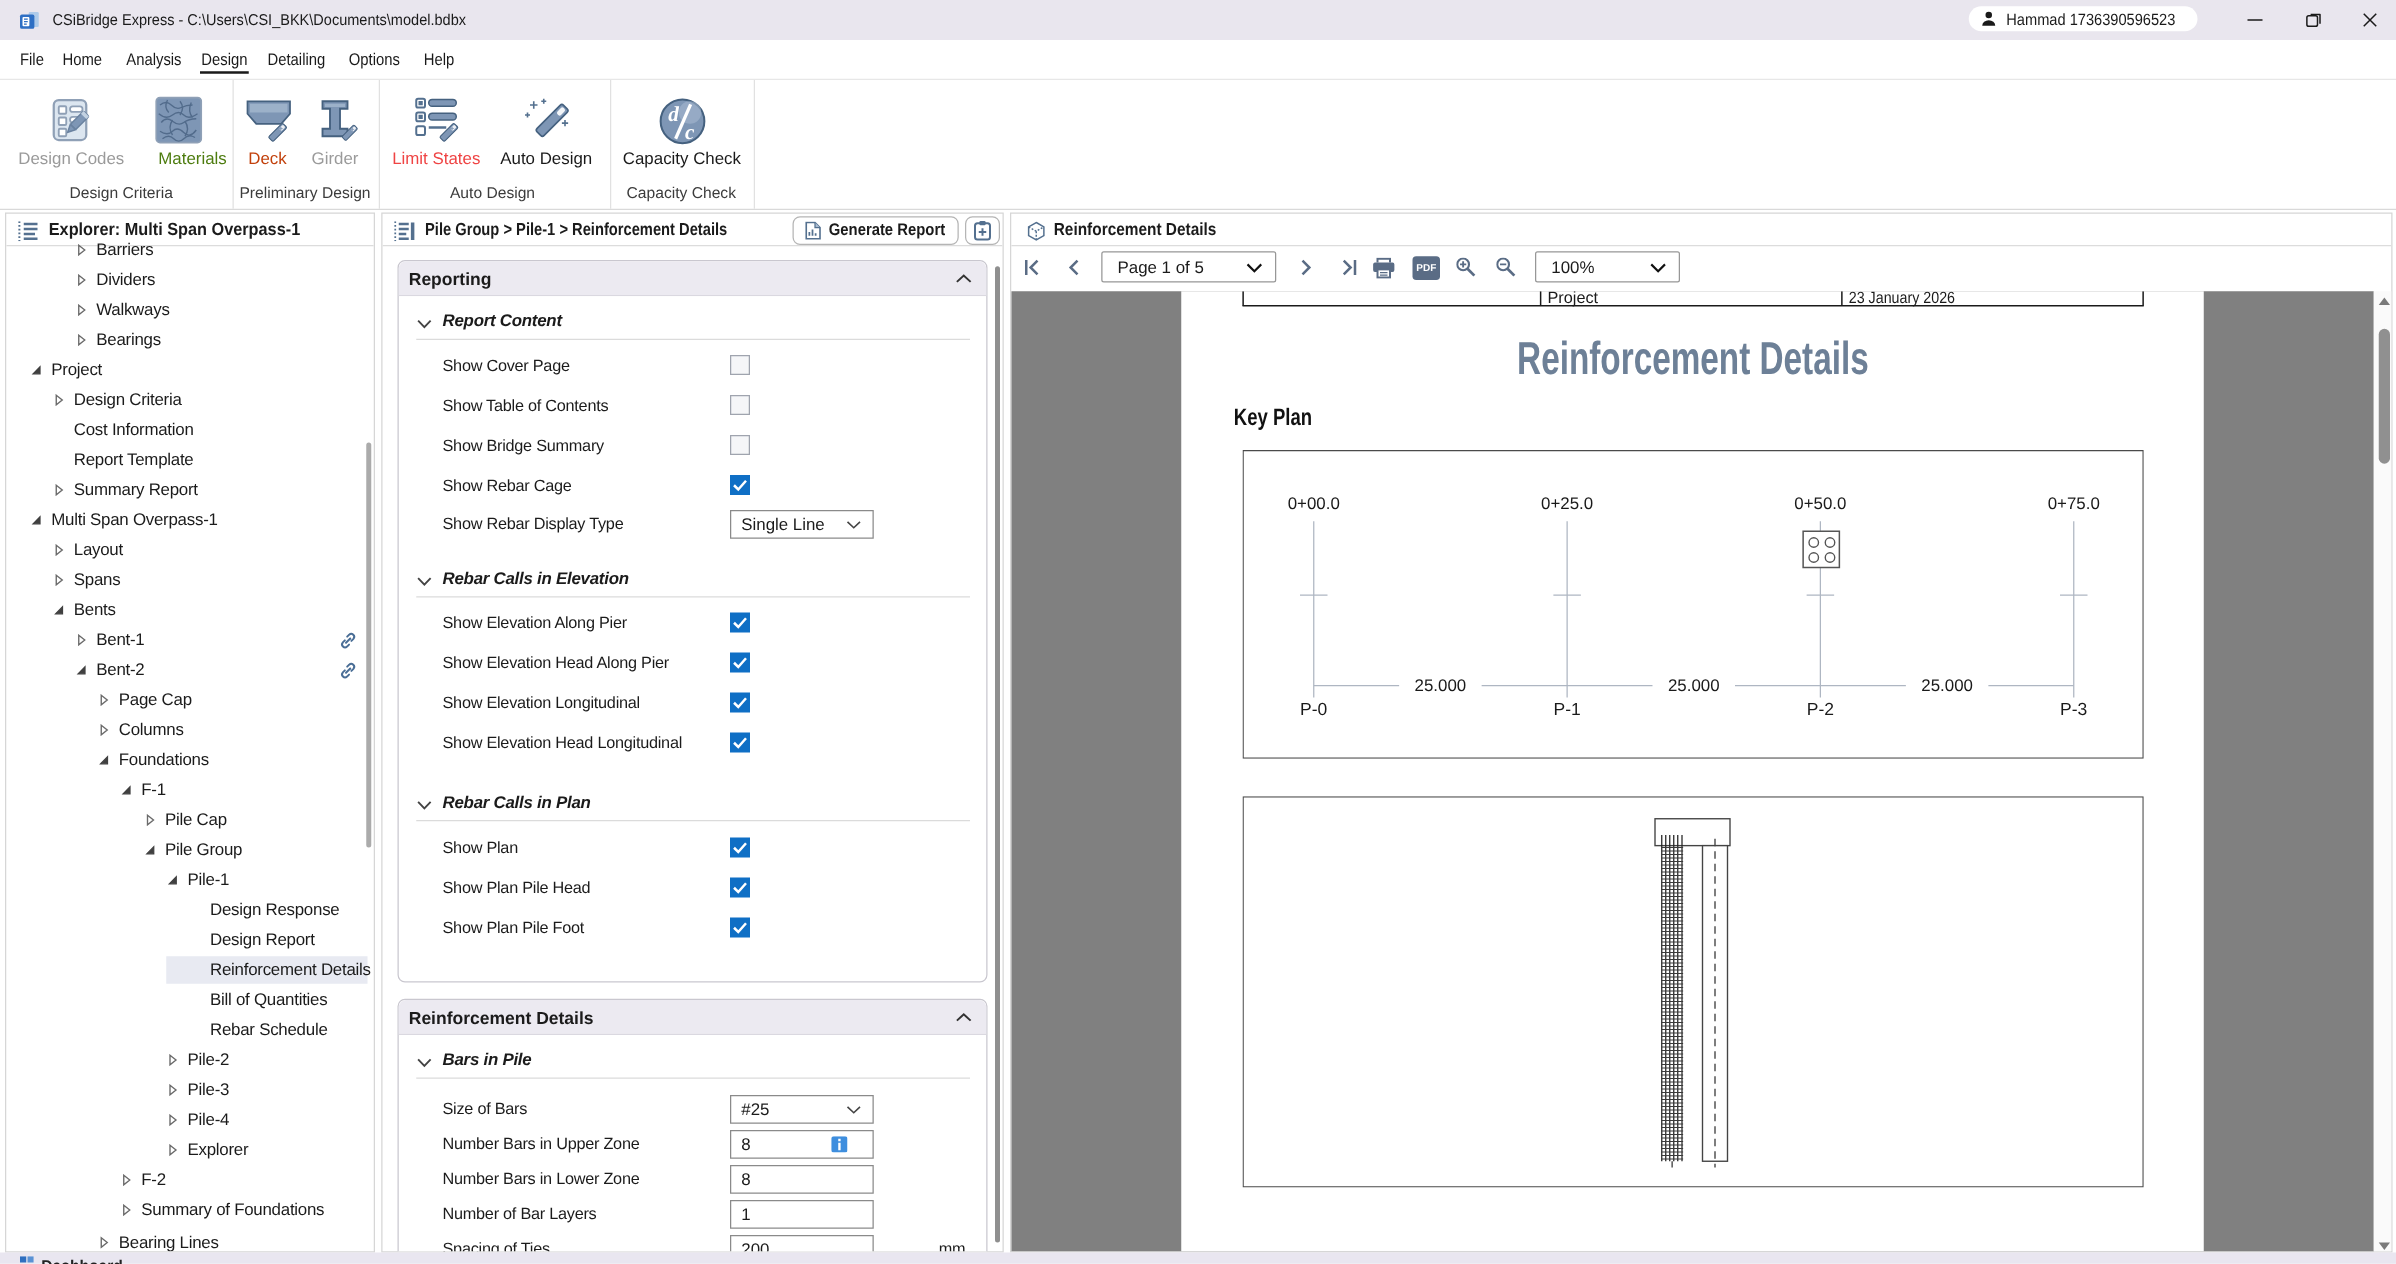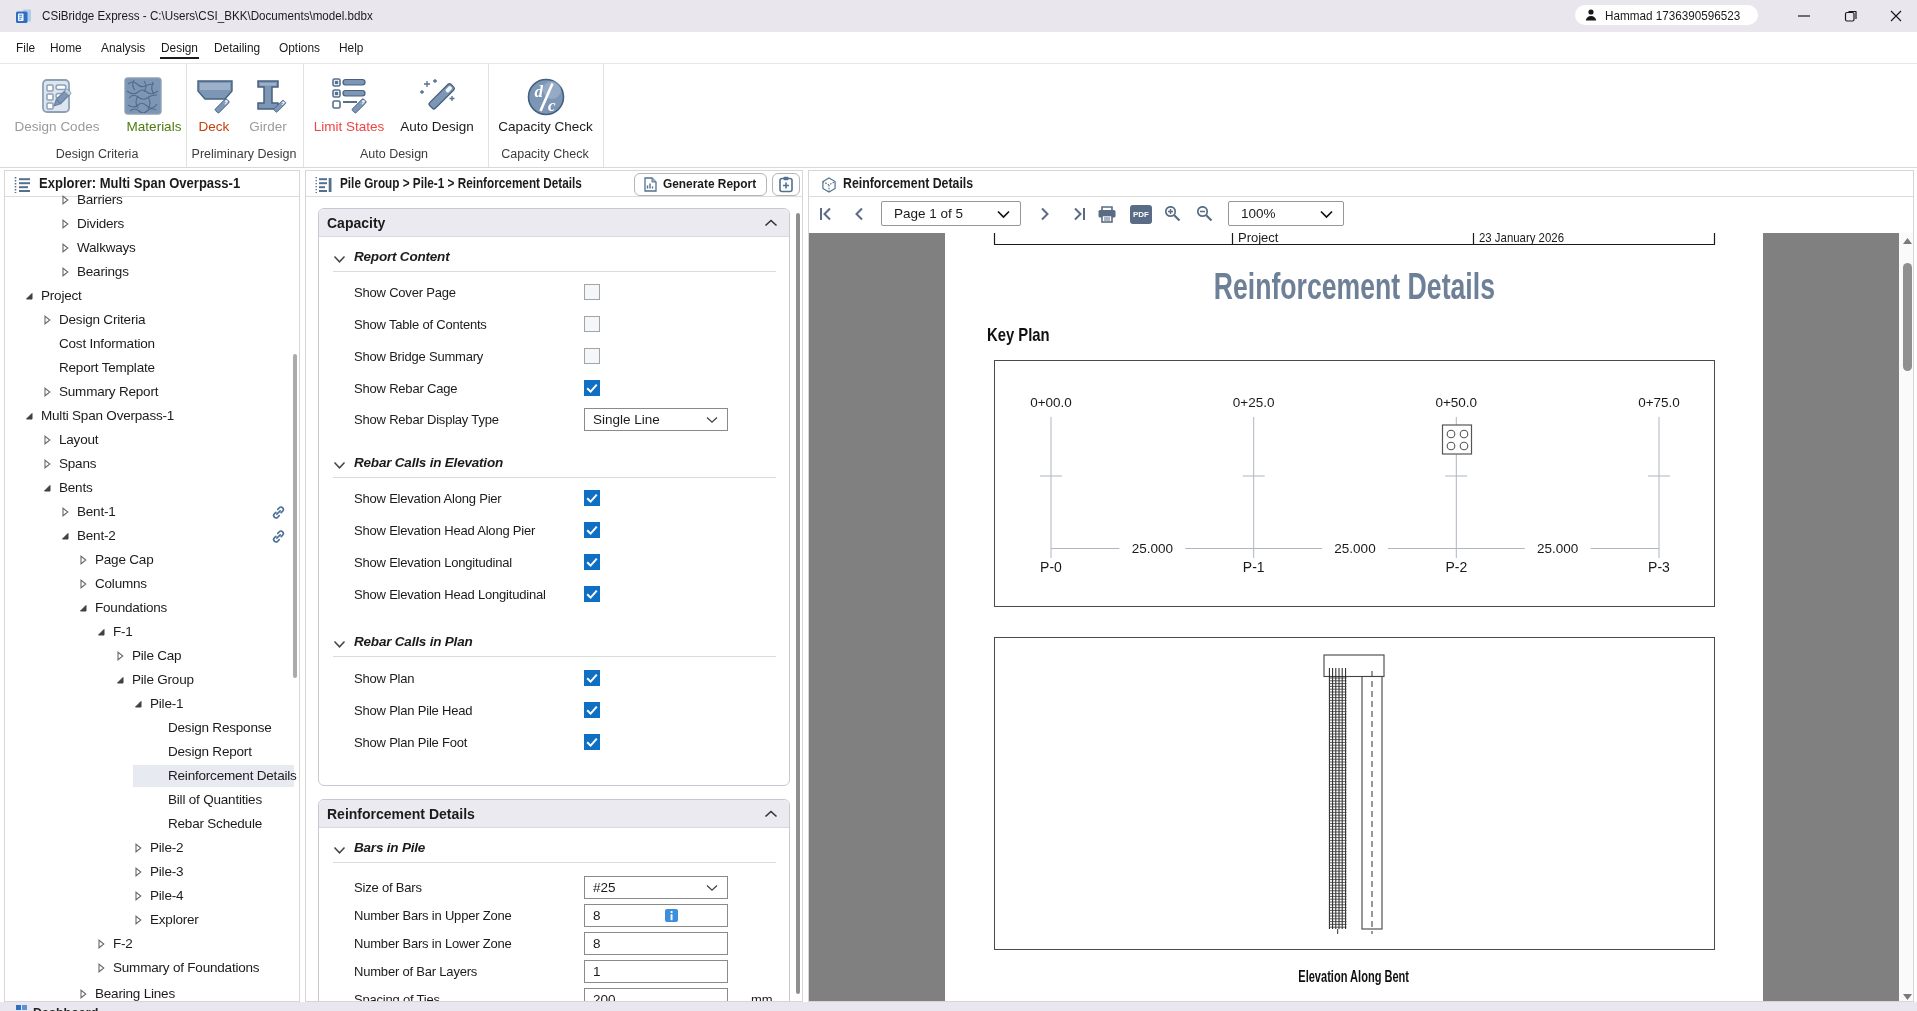--- a/index.html
+++ b/index.html
@@ -19,21 +19,21 @@
 .card{position:absolute;border:1px solid #C9C7CF;border-radius:6px;background:#fff}
 .cardhead{position:absolute;left:0;top:0;right:0;height:28px;background:#ECEAF1;
   border-bottom:1px solid #DAD8E0;border-radius:6px 6px 0 0}
 .cardtitle{position:absolute;left:8px;top:0;height:28px;line-height:28px;font-weight:bold;font-size:14px;color:#1b1b1b}
 .sechead{position:absolute;font-size:13.5px;letter-spacing:-0.2px;font-weight:bold;font-style:italic;color:#1b1b1b;white-space:nowrap}
 .flabel{position:absolute;font-size:13px;letter-spacing:-0.2px;color:#1b1b1b;white-space:nowrap;transform:translateY(-50%)}
 .hrule{position:absolute;height:1px;background:#DBDBDB}
 .cb{position:absolute;width:16px;height:16px}
 .cb.u{background:#F5F6F8;border:1px solid #9FA4AE}
 .cb.c{background:#0F6FC5}
-.field{position:absolute;left:583px;width:144px;height:23px;border:1px solid #8A8A8A;background:#fff;
+.field{position:absolute;left:583px;width:115px;height:23px;border:1px solid #8A8A8A;background:#fff;
   font-size:13.5px;color:#1b1b1b;line-height:21px;padding-left:8px;white-space:nowrap}
 .toolbox{position:absolute;height:25px;border:1px solid #979797;border-radius:2px;background:#fff;
   font-size:13.5px;color:#1b1b1b;line-height:23px;padding-left:12px;white-space:nowrap}
 .doc{position:absolute;font-family:"Liberation Sans",sans-serif}
 .condensed{display:inline-block;transform:scaleX(0.75)}
 svg{display:block}
 
 </style></head><body>
 <div class="titlebar"></div>
 <svg class="abs" style="left:15px;top:8px" width="17" height="17" viewBox="0 0 17 17">
@@ -327,21 +327,21 @@
 <div class="abs" style="left:357px;top:5px;font-size:13.5px;font-weight:bold;color:#1a1a1a;transform-origin:left;transform:scaleX(0.88)">Generate Report</div>
 <div class="abs" style="left:466px;top:2px;width:28px;height:23px;border:1px solid #B5B5B5;border-radius:6px;background:#fff"></div>
 <svg class="abs" style="left:472px;top:5px" width="16" height="17" viewBox="0 0 16 17">
       <rect x="2" y="2.5" width="12" height="13" rx="2" fill="none" stroke="#54708F" stroke-width="1.6"></rect>
       <rect x="5.5" y="0.8" width="5" height="3.4" rx="1" fill="#54708F"></rect>
       <path d="M8 6.5 v6 M5 9.5 h6" stroke="#54708F" stroke-width="1.6"></path>
     </svg>
 <div class="abs" style="left:490px;top:42px;width:4px;height:781px;background:#8F8F8F;border-radius:2px"></div>
 <div class="card" style="left:12px;top:37px;width:472px;height:578px">
 <div class="cardhead"></div>
-      <div class="cardtitle">Capacity</div>
+      <div class="cardtitle">Reporting</div>
 <svg class="abs" style="left:445px;top:9px" width="14" height="10" viewBox="0 0 14 10">
         <path d="M1.5 7.5 L7 2.5 L12.5 7.5" fill="none" stroke="#333" stroke-width="1.6"></path>
       </svg>
 </div>
 <svg class="abs" style="left:27px;top:84px" width="13" height="9" viewBox="0 0 13 9">
       <path d="M1.5 1.5 L6.5 6.8 L11.5 1.5" fill="none" stroke="#444" stroke-width="1.5"></path>
     </svg>
 <div class="sechead" style="left:48px;top:78px">Report Content</div>
 <div class="hrule" style="left:27px;top:100px;width:443px"></div>
 <div class="flabel" style="left:48px;top:121px">Show Cover Page</div>
@@ -649,21 +649,20 @@
 <path d="M335 279.0 h17.5"></path>
 <path d="M335 281.8 h17.5"></path>
 <path d="M335 284.6 h17.5"></path>
 <path d="M335 287.4 h17.5"></path>
 <path d="M335 290.2 h17.5"></path>
 </g>
 <path d="M343.7 292 V297" stroke="#333" stroke-width="1"></path>
 <rect x="368" y="39.5" width="20" height="252.5" fill="#fff" stroke="#444" stroke-width="1.1"></rect>
 <path d="M378 34 V297" stroke="#444" stroke-width="1.1" stroke-dasharray="6 4"></path>
 </svg>
-<div class="doc abs" style="left:136px;top:796px;width:818px;text-align:center;font-size:16.5px;font-weight:bold;color:#111;white-space:nowrap"><span class="condensed" style="transform:scaleX(0.67)">Elevation Along Bent</span></div>
 </div>
 <div class="abs" style="left:0;top:1002px;width:1917px;height:9px;background:#E9E6F0"></div>
 <svg class="abs" style="left:16px;top:1005px" width="11" height="11" viewBox="0 0 11 11">
     <rect x="0" y="0" width="5" height="5" fill="#2F6FBF"></rect>
     <rect x="6" y="0" width="5" height="5" fill="#5A92D4"></rect>
     <rect x="0" y="6" width="5" height="5" fill="#2F6FBF"></rect>
     <rect x="6" y="6" width="5" height="5" fill="#2F6FBF"></rect>
   </svg>
 <div class="abs" style="left:33px;top:1006px;font-size:12.5px;font-weight:bold;color:#222">Dashboard</div>
 </body></html>

